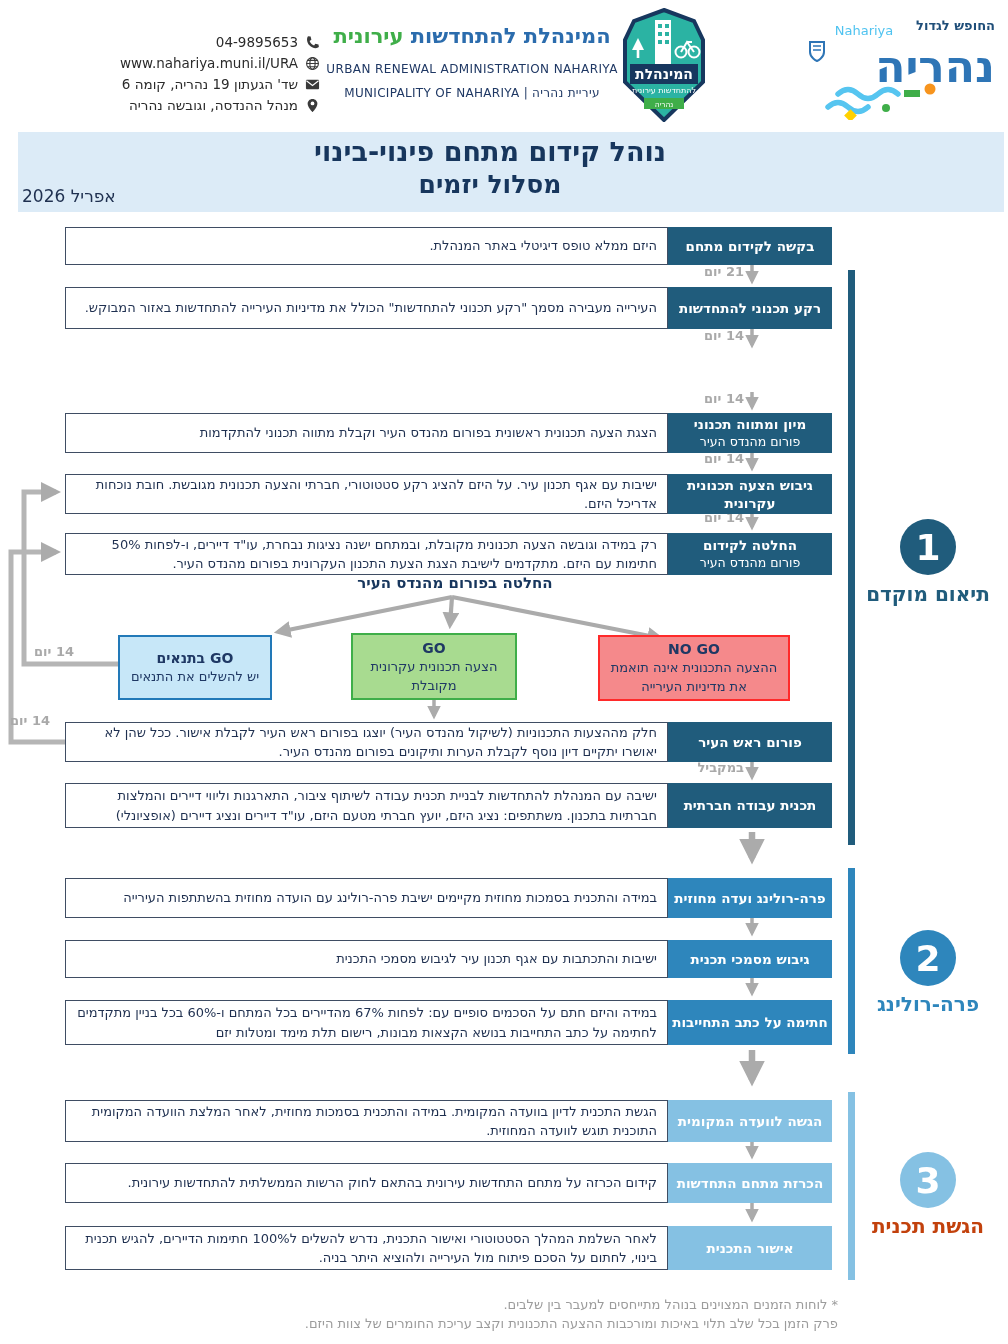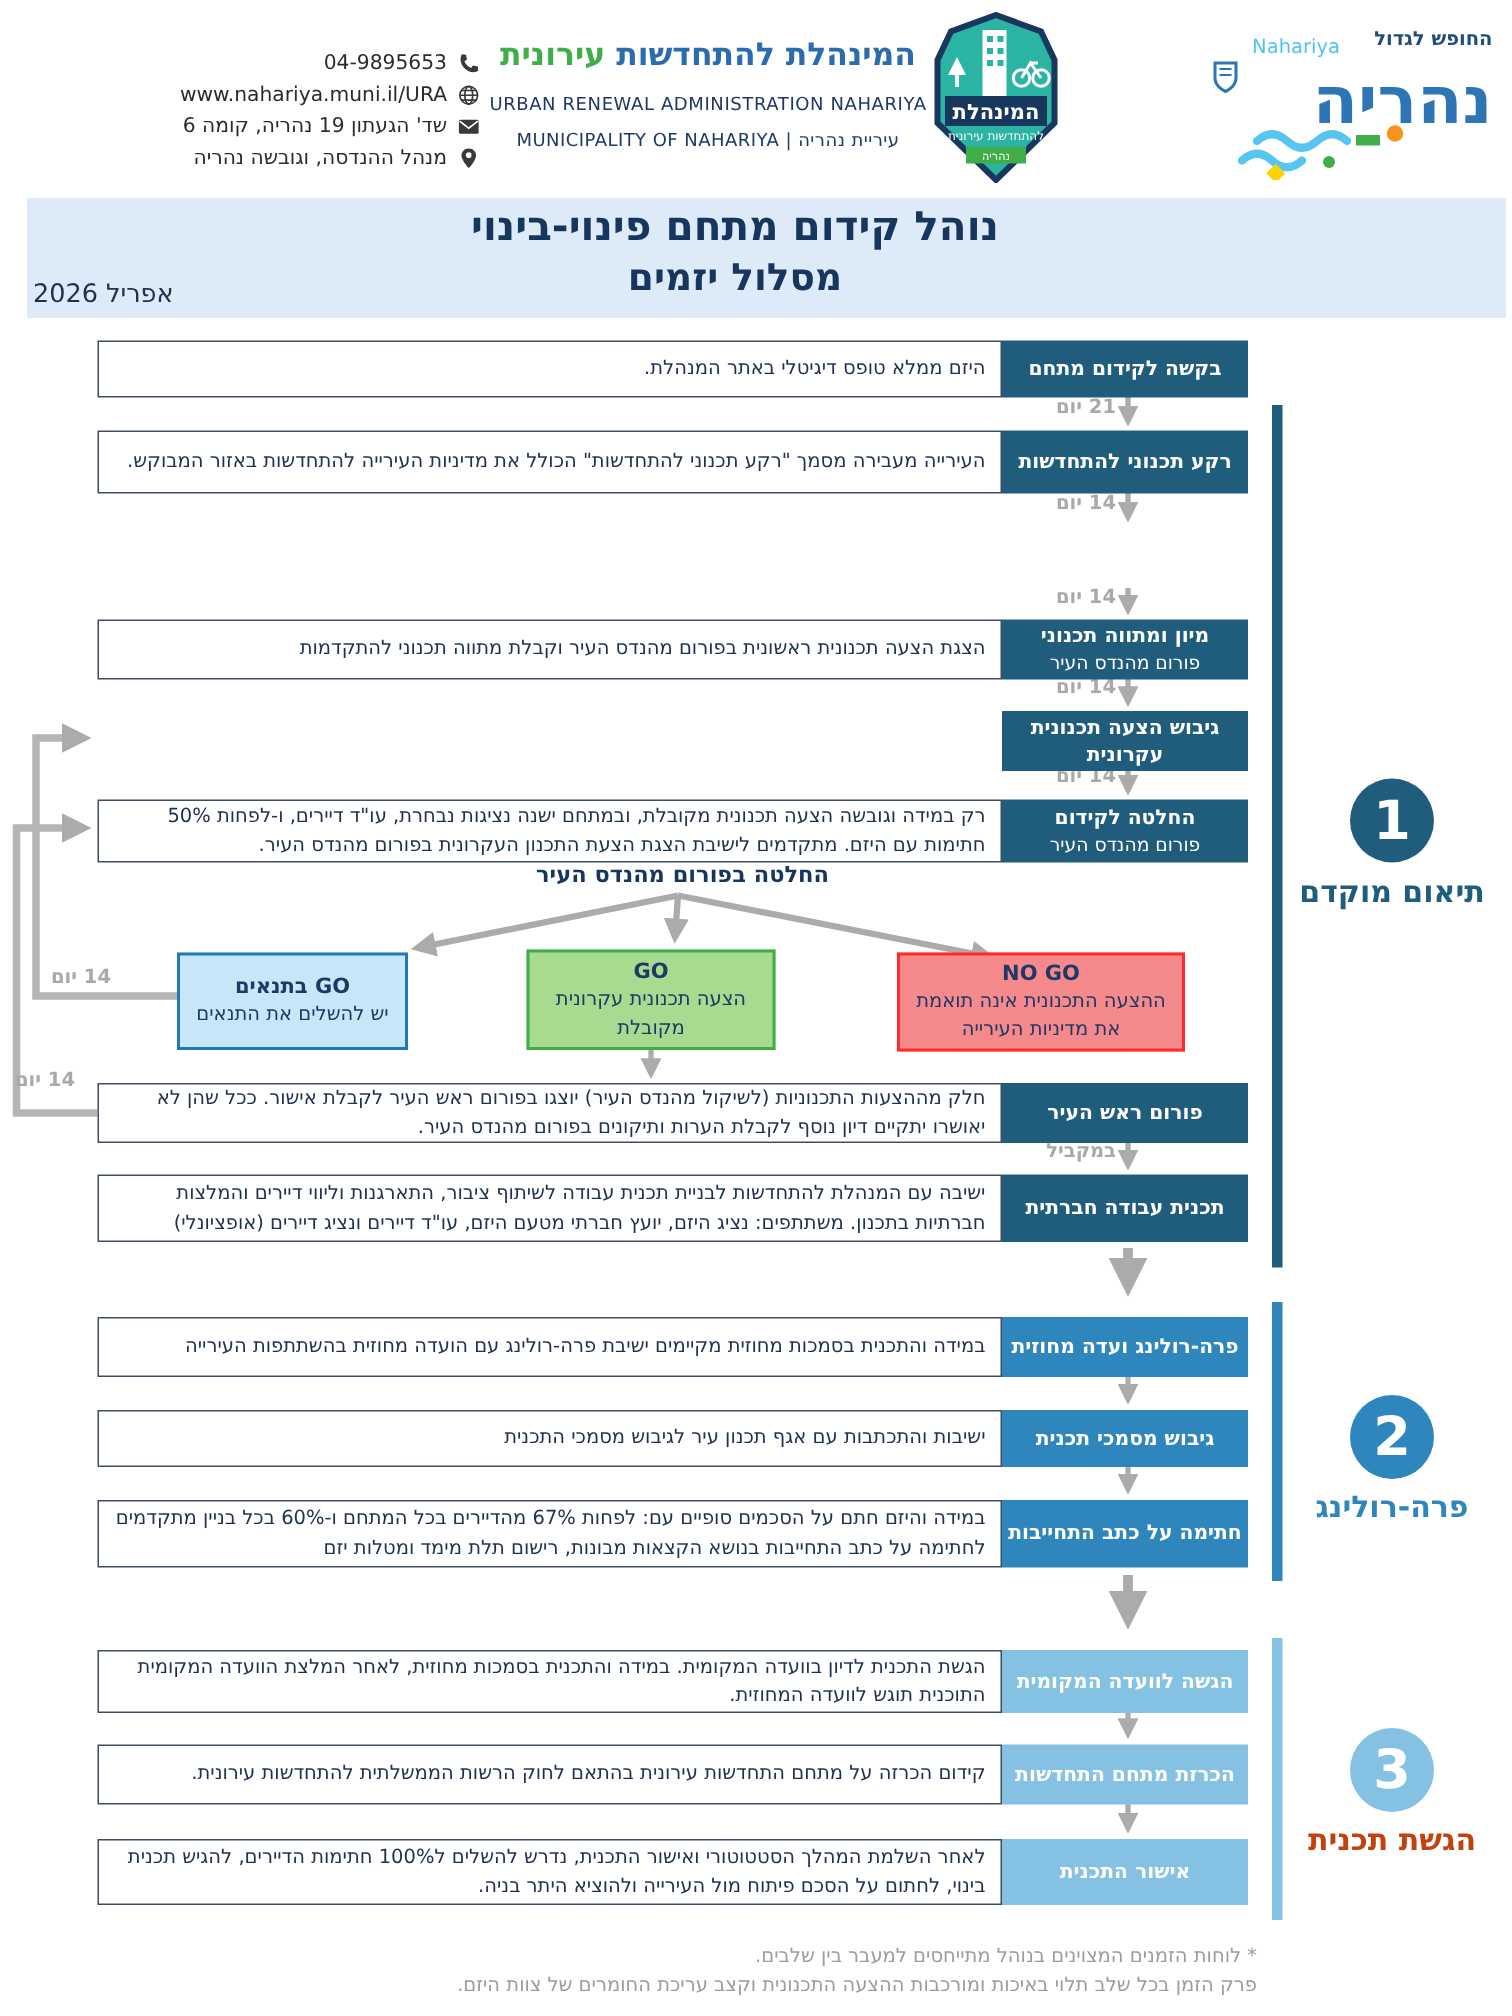--- a/index.html
+++ b/index.html
@@ -209,20 +209,21 @@
     <div class="row-label s1">רקע תכנוני להתחדשות</div>
   </div>
   <div class="flow-row" style="left:0;top:413px;width:848px;height:40px;">
     <div class="row-content">הצגת הצעה תכנונית ראשונית בפורום מהנדס העיר וקבלת מתווה תכנוני להתקדמות</div>
     <div class="row-label s1">
       <span>מיון ומתווה תכנוני</span>
       <span class="sub">פורום מהנדס העיר</span>
     </div>
   </div>
   <div class="flow-row" style="left:0;top:474px;width:848px;height:40px;">
+    <div class="row-content">ישיבות עם אגף תכנון עיר. על היזם להציג רקע סטטוטורי, חברתי והצעה תכנונית מגובשת. חובת נוכחות אדריכל היזם.</div>
     <div class="row-label s1">גיבוש הצעה תכנונית עקרונית</div>
   </div>
   <div class="flow-row" style="left:0;top:533px;width:848px;height:42px;">
     <div class="row-content">רק במידה וגובשה הצעה תכנונית מקובלת, ובמתחם ישנה נציגות נבחרת, עו"ד דיירים, ו-לפחות 50% חתימות עם היזם. מתקדמים לישיבת הצגת הצעת התכנון העקרונית בפורום מהנדס העיר.</div>
     <div class="row-label s1">
       <span>החלטה לקידום</span>
       <span class="sub">פורום מהנדס העיר</span>
     </div>
   </div>
 

